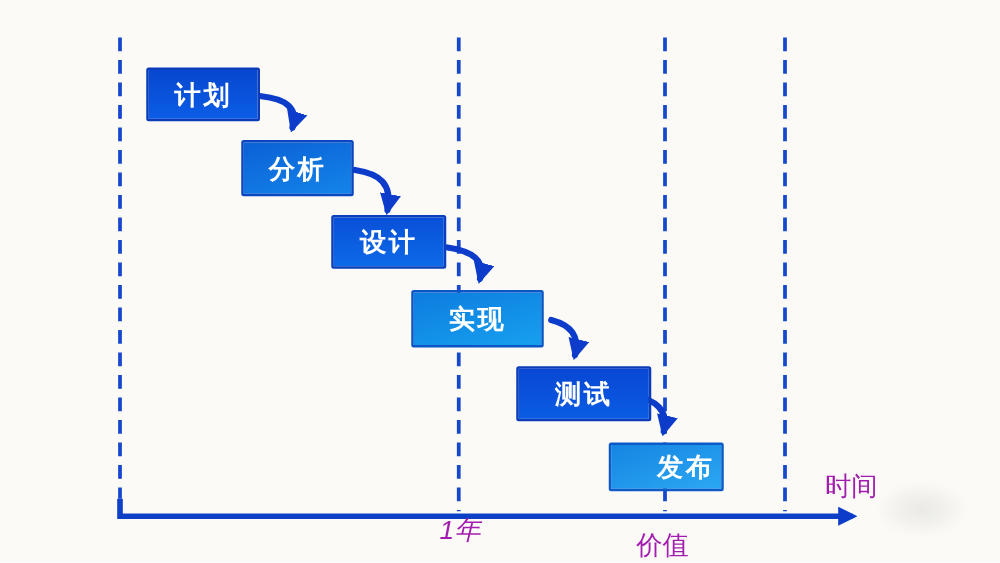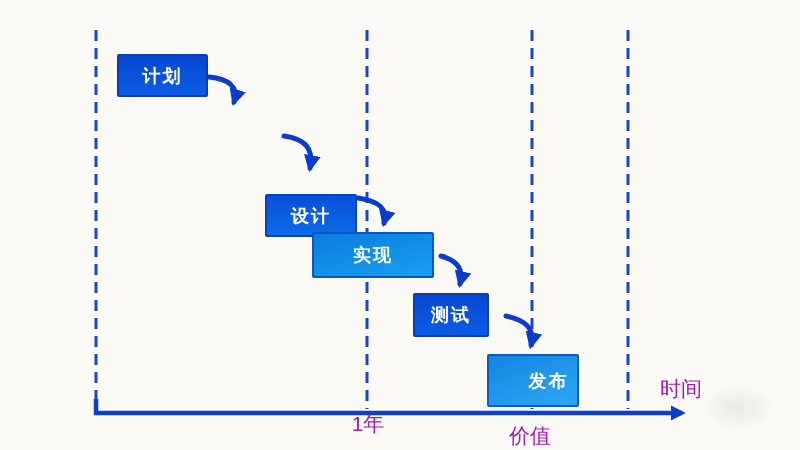--- a/index.html
+++ b/index.html
@@ -30,45 +30,45 @@
   .flow-arrow{
     stroke:#0c3cc9;
     stroke-width:5;
     fill:none;
     stroke-linecap:round;
   }
   .phase{
     position:absolute;
     display:flex;align-items:center;justify-content:center;
     color:#ffffff;
-    font-size:18px;font-weight:bold;
+    font-size:21px;font-weight:bold;
     letter-spacing:2px;
     border-radius:2px;
     box-sizing:border-box;
   }
   .phase-0{left:117px;top:54px;width:91px;height:43px;
     background:linear-gradient(180deg,#0747cf,#0b5de6);border:2px solid #0a3cba;}
   .phase-1{left:193px;top:112px;width:90px;height:45px;
     background:linear-gradient(165deg,#0b61d6,#1484e9);border:2px solid #0a46c0;}
-  .phase-2{left:265px;top:194px;width:92px;height:43px;
+  .phase-2{left:265px;top:172px;width:92px;height:43px;
     background:linear-gradient(180deg,#0950d8,#0d6ae8);border:2px solid #0a40bd;}
-  .phase-3{left:312px;top:232px;width:122px;height:46px;
+  .phase-3{left:329px;top:232px;width:106px;height:46px;
     background:linear-gradient(165deg,#0d7cdf,#17a0ef);border:2px solid #0b55c5;}
-  .phase-4{left:413px;top:293px;width:76px;height:44px;
+  .phase-4{left:413px;top:293px;width:108px;height:44px;
     background:linear-gradient(180deg,#0847d4,#0b5ce4);border:2px solid #0a3cba;}
-  .phase-5{left:487px;top:354px;width:92px;height:53px;
+  .phase-5{left:487px;top:354px;width:92px;height:39px;
     background:linear-gradient(160deg,#1585e3,#2ba8f1);border:2px solid #0c5ac8;padding-left:31px;}
   .axis-label{
     position:absolute;
     color:#a21caf;
     font-size:21px;
     text-align:center;
     white-space:nowrap;
   }
-  .lbl-1yr{left:340px;top:410px;width:56px;}
+  .lbl-1yr{left:340px;top:410px;width:56px;font-style:italic;}
   .lbl-value{left:494px;top:422px;width:72px;}
   .lbl-2yr{left:594px;top:418px;width:68px;}
   .lbl-time{left:650px;top:375px;width:62px;}
   .watermark{
     position:absolute;left:700px;top:385px;width:75px;height:45px;
     background:radial-gradient(ellipse at center,rgba(190,188,182,0.28),rgba(190,188,182,0) 70%);
     filter:blur(2px);
   }
 </style>
 </head>
@@ -93,20 +93,23 @@
     <path class="flow-arrow" d="M209,77 C228,79 239,86 234,102" marker-end="url(#ah)"></path>
     <path class="flow-arrow" d="M284,136 C304,139 314,147 310,168" marker-end="url(#ah)"></path>
     <path class="flow-arrow" d="M358,198 C378,201 388,208 384,223" marker-end="url(#ah)"></path>
     <path class="flow-arrow" d="M441,256 C456,260 464,268 460,284" marker-end="url(#ah)"></path>
     <path class="flow-arrow" d="M506,316 C525,320 535,328 531,345" marker-end="url(#ah)"></path>
   </svg>
 
   <div class="phase phase-0">
     <span>计划</span>
   </div>
+  <div class="phase phase-1">
+    <span>分析</span>
+  </div>
   <div class="phase phase-2">
     <span>设计</span>
   </div>
   <div class="phase phase-3">
     <span>实现</span>
   </div>
   <div class="phase phase-4">
     <span>测试</span>
   </div>
   <div class="phase phase-5">

